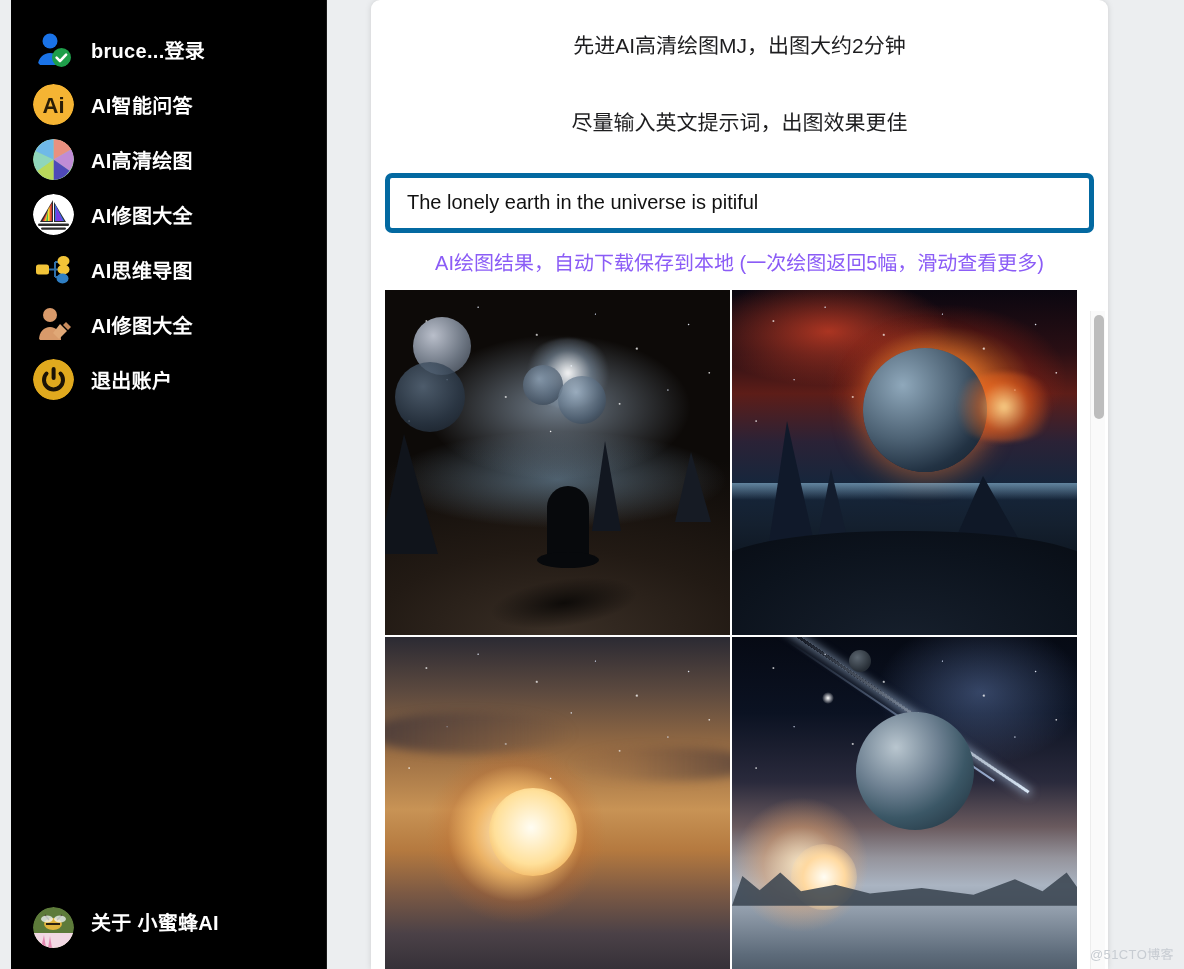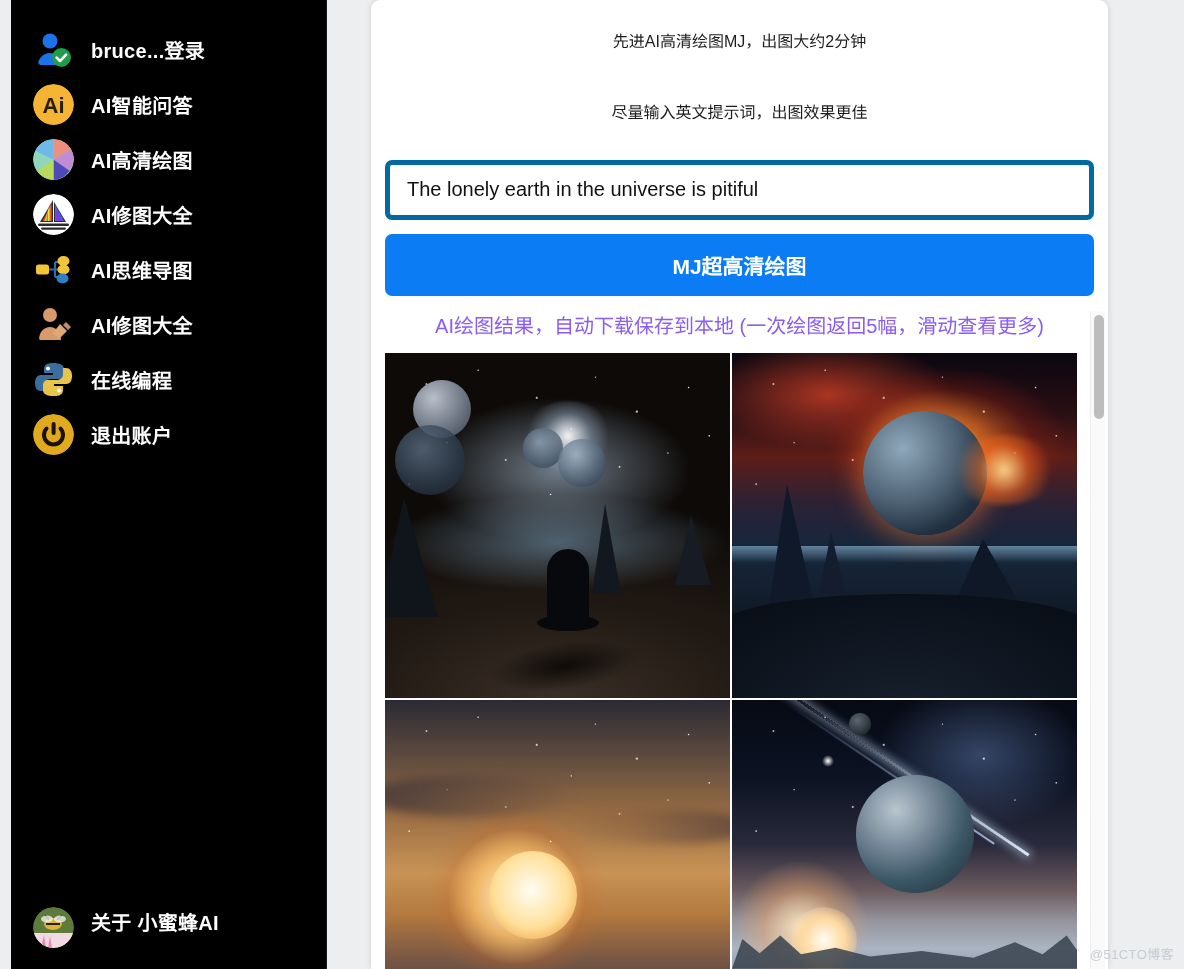--- a/index.html
+++ b/index.html
@@ -72,21 +72,21 @@
     overflow: hidden;
   }
   .panel-inner {
     position: relative;
     width: 100%; height: 100%;
     padding: 0 14px;
   }
   .headline {
     text-align: center;
     color: #1d1d1f;
-    font-size: 16px;
+    font-size: 21px;
     line-height: 1.3;
   }
   .headline.first { margin-top: 32px; }
   .headline.second { margin-top: 50px; }
 
   .prompt-input {
     display: block;
     width: 709px;
     height: 60px;
     margin: 36px 0 0 0;
@@ -432,31 +432,20 @@
           <svg viewBox="0 0 41 41" width="41" height="41" aria-hidden="true">
             <circle cx="17" cy="11" r="7" fill="#d89a6a"></circle>
             <path d="M6 36c0-8 5-13 11-13s11 5 11 13z" fill="#d89a6a"></path>
             <path d="M27 20 l7 7 -8 8 -6-6z" fill="#e0a877"></path>
             <path d="M33 18 l5 5 -3 3 -5-5z" fill="#c98b5c"></path>
           </svg>
         </span>
         <span class="nav-label">AI修图大全</span>
       </div>
 
-      <div class="nav-item">
-        <span class="nav-icon">
-          <svg viewBox="0 0 41 41" width="41" height="41" aria-hidden="true">
-            <path d="M20 4c-6 0-9 2-9 6v4h9v2h-12c-4 0-6 3-6 8s2 8 6 8h3v-6c0-4 3-6 7-6h8c3 0 5-2 5-5V10c0-4-4-6-11-6z" fill="#3b6e9c"></path>
-            <circle cx="15" cy="9.5" r="2" fill="#ffffff"></circle>
-            <path d="M21 37c6 0 9-2 9-6v-4h-9v-2h12c4 0 6-3 6-8s-2-8-6-8h-3v6c0 4-3 6-7 6h-8c-3 0-5 2-5 5v5c0 4 4 6 11 6z" fill="#e8c44a"></path>
-            <circle cx="26" cy="31.5" r="2" fill="#ffffff"></circle>
-          </svg>
-        </span>
-        <span class="nav-label">在线编程</span>
-      </div>
 
       <div class="nav-item">
         <span class="nav-icon">
           <svg viewBox="0 0 41 41" width="41" height="41" aria-hidden="true">
             <circle cx="20.5" cy="20.5" r="20.5" fill="#e0a91e"></circle>
             <path d="M13.5 14.5a9.5 9.5 0 1 0 14 0" fill="none" stroke="#1a1206" stroke-width="4" stroke-linecap="round"></path>
             <rect x="18.6" y="8" width="4" height="13" rx="2" fill="#1a1206"></rect>
           </svg>
         </span>
         <span class="nav-label">退出账户</span>
@@ -492,21 +481,20 @@
   </nav>
 
   <main id="panel">
     <div class="panel-inner">
 
       <p class="headline first">先进AI高清绘图MJ，出图大约2分钟</p>
       <p class="headline second">尽量输入英文提示词，出图效果更佳</p>
 
       <input class="prompt-input" type="text" value="The lonely earth in the universe is pitiful" style="">
 
-      <button class="gen-button">MJ超高清绘图</button>
 
       <div class="results-label">AI绘图结果，自动下载保存到本地 (一次绘图返回5幅，滑动查看更多)</div>
 
       <div class="grid">
 
         <div class="thumb art1">
           <span class="stars"></span>
           <span class="burst"></span>
           <span class="moonA"></span>
           <span class="moonB"></span>

